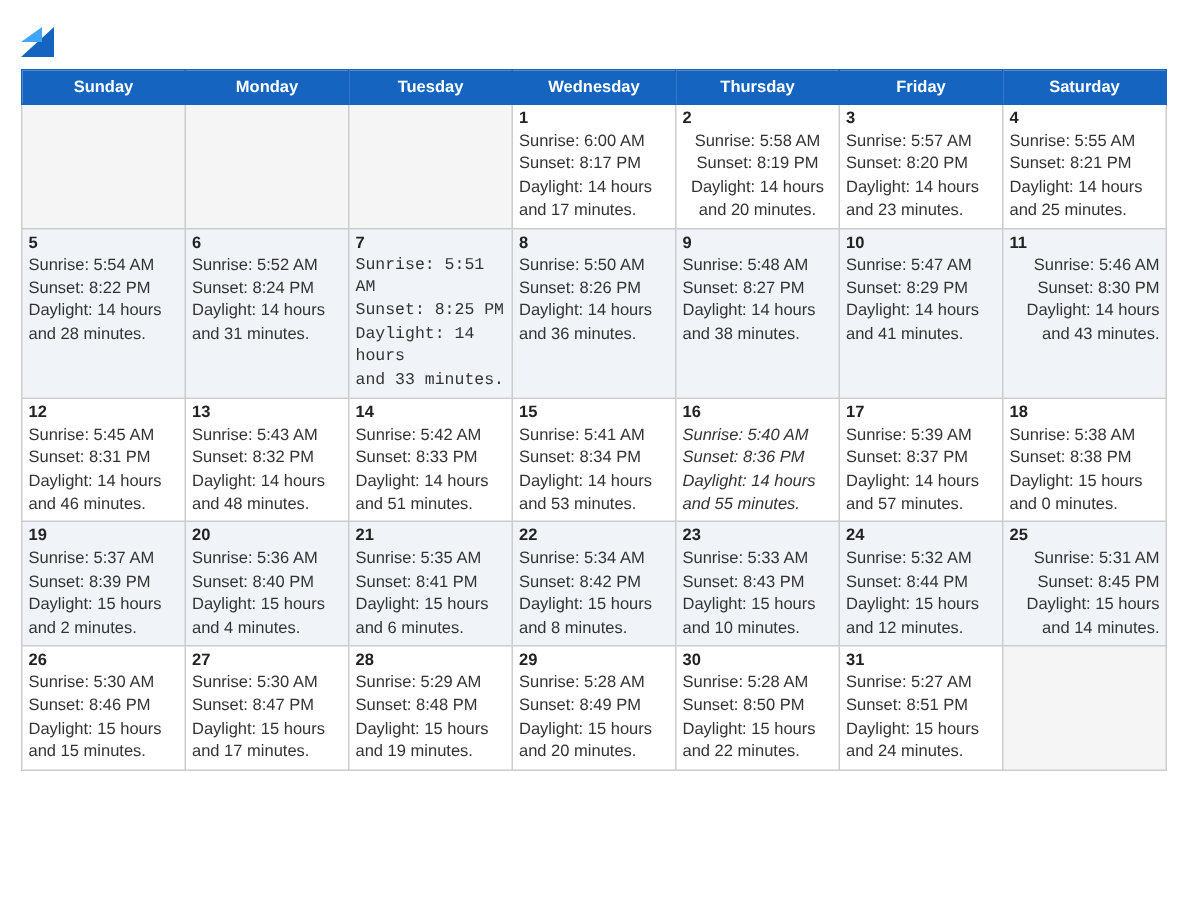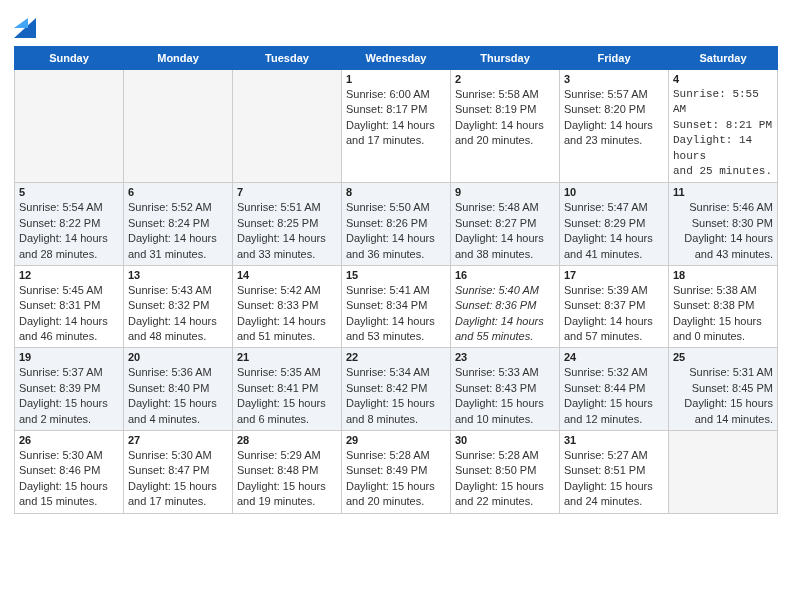--- a/index.html
+++ b/index.html
@@ -147,35 +147,35 @@
           <td class="empty"></td>
           <td>
             <span class="day-num">1</span>
             <div class="day-info" style="white-space: pre-line;">Sunrise: 6:00 AM
 Sunset: 8:17 PM
 Daylight: 14 hours
 and 17 minutes.</div>
           </td>
           <td>
             <span class="day-num">2</span>
-            <div class="day-info" style="white-space: pre-line;">Sunrise: 5:58 AM
+            <div class="day-info" style="white-space: pre-line; text-align: center;">Sunrise: 5:58 AM
 Sunset: 8:19 PM
 Daylight: 14 hours
 and 20 minutes.</div>
           </td>
           <td>
             <span class="day-num">3</span>
             <div class="day-info" style="white-space: pre-line;">Sunrise: 5:57 AM
 Sunset: 8:20 PM
 Daylight: 14 hours
 and 23 minutes.</div>
           </td>
           <td>
             <span class="day-num">4</span>
-            <div class="day-info" style="white-space: pre-line; font-family: Liberation Mono, monospace;">Sunrise: 5:55 AM
+            <div class="day-info" style="white-space: pre-line;">Sunrise: 5:55 AM
 Sunset: 8:21 PM
 Daylight: 14 hours
 and 25 minutes.</div>
           </td>
         </tr>
         <tr class="row-even">
           <td>
             <span class="day-num">5</span>
             <div class="day-info" style="white-space: pre-line;">Sunrise: 5:54 AM
 Sunset: 8:22 PM
@@ -184,21 +184,21 @@
           </td>
           <td>
             <span class="day-num">6</span>
             <div class="day-info" style="white-space: pre-line;">Sunrise: 5:52 AM
 Sunset: 8:24 PM
 Daylight: 14 hours
 and 31 minutes.</div>
           </td>
           <td>
             <span class="day-num">7</span>
-            <div class="day-info" style="white-space: pre-line;">Sunrise: 5:51 AM
+            <div class="day-info" style="white-space: pre-line; font-family: Liberation Mono, monospace;">Sunrise: 5:51 AM
 Sunset: 8:25 PM
 Daylight: 14 hours
 and 33 minutes.</div>
           </td>
           <td>
             <span class="day-num">8</span>
             <div class="day-info" style="white-space: pre-line;">Sunrise: 5:50 AM
 Sunset: 8:26 PM
 Daylight: 14 hours
 and 36 minutes.</div>

